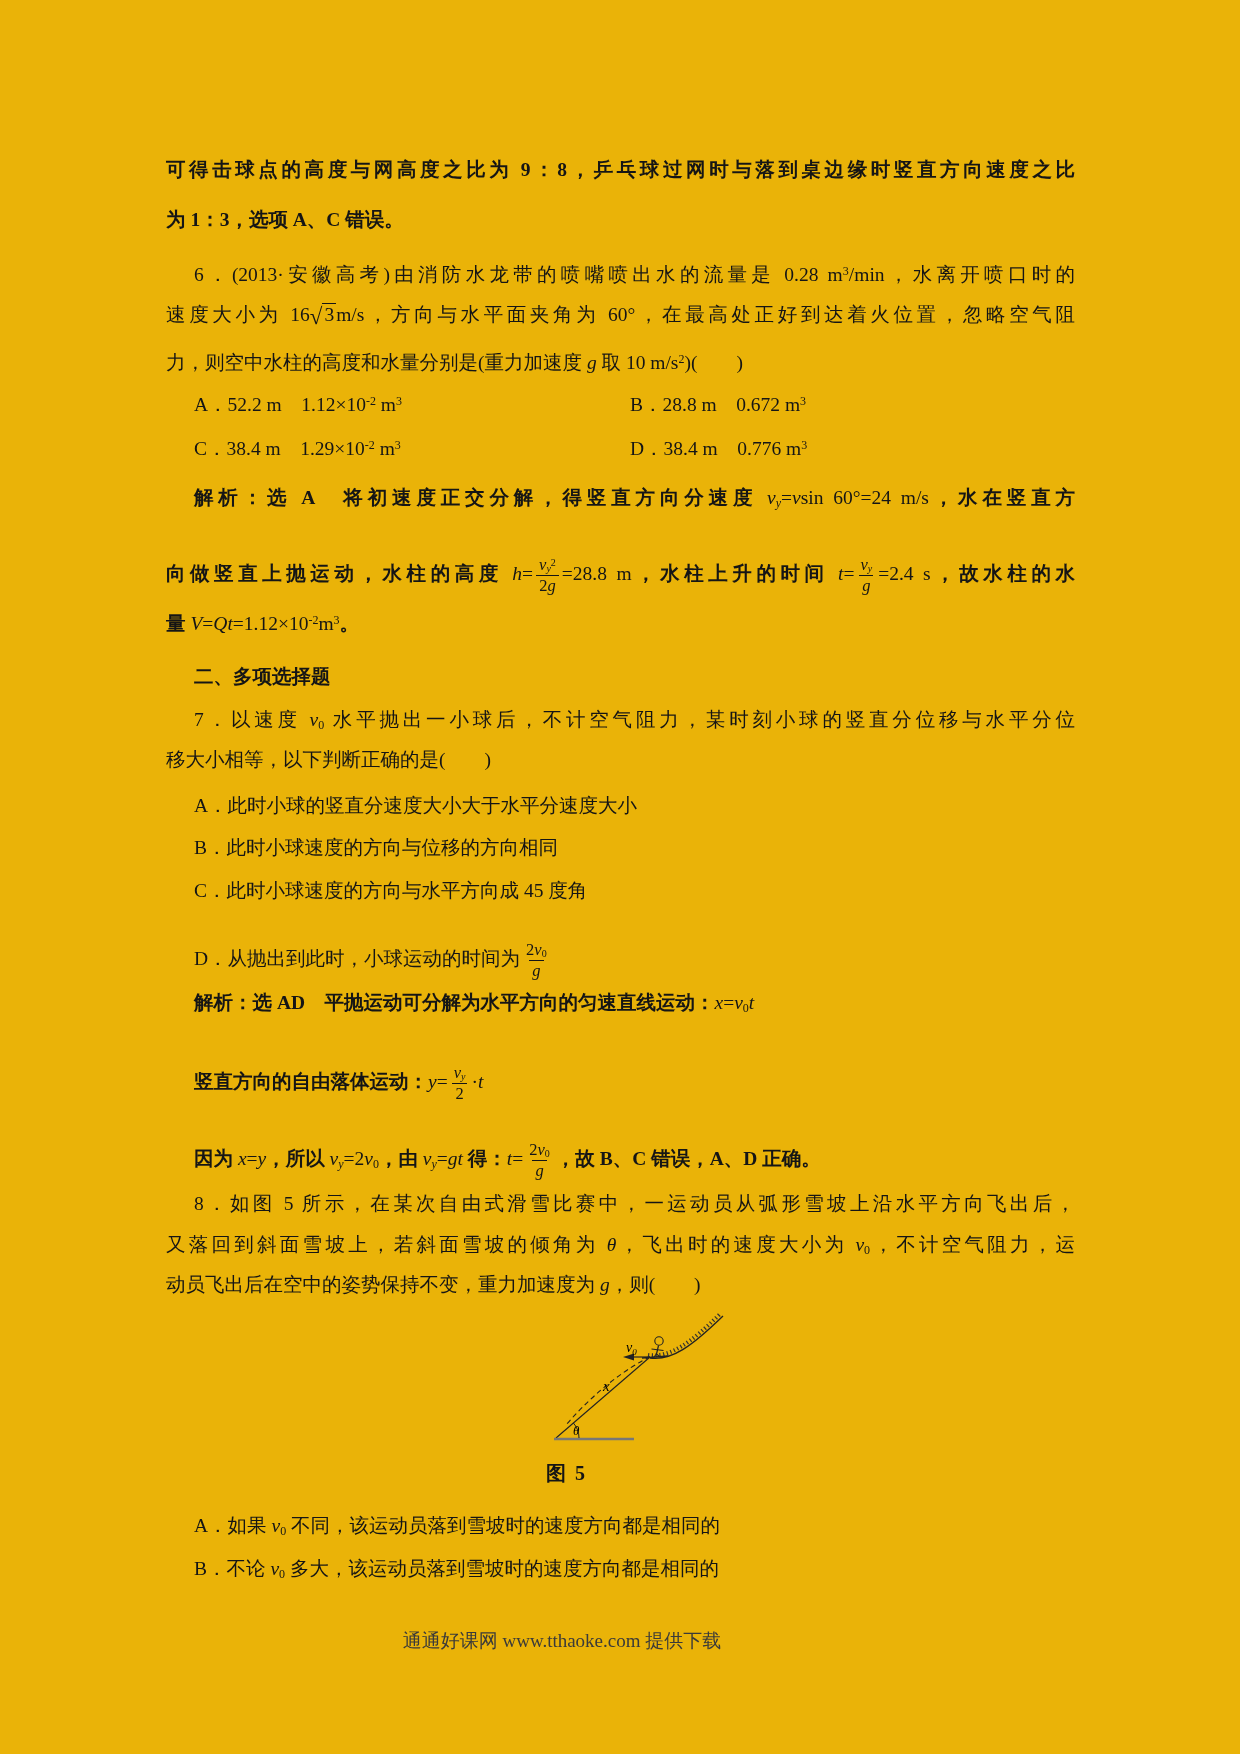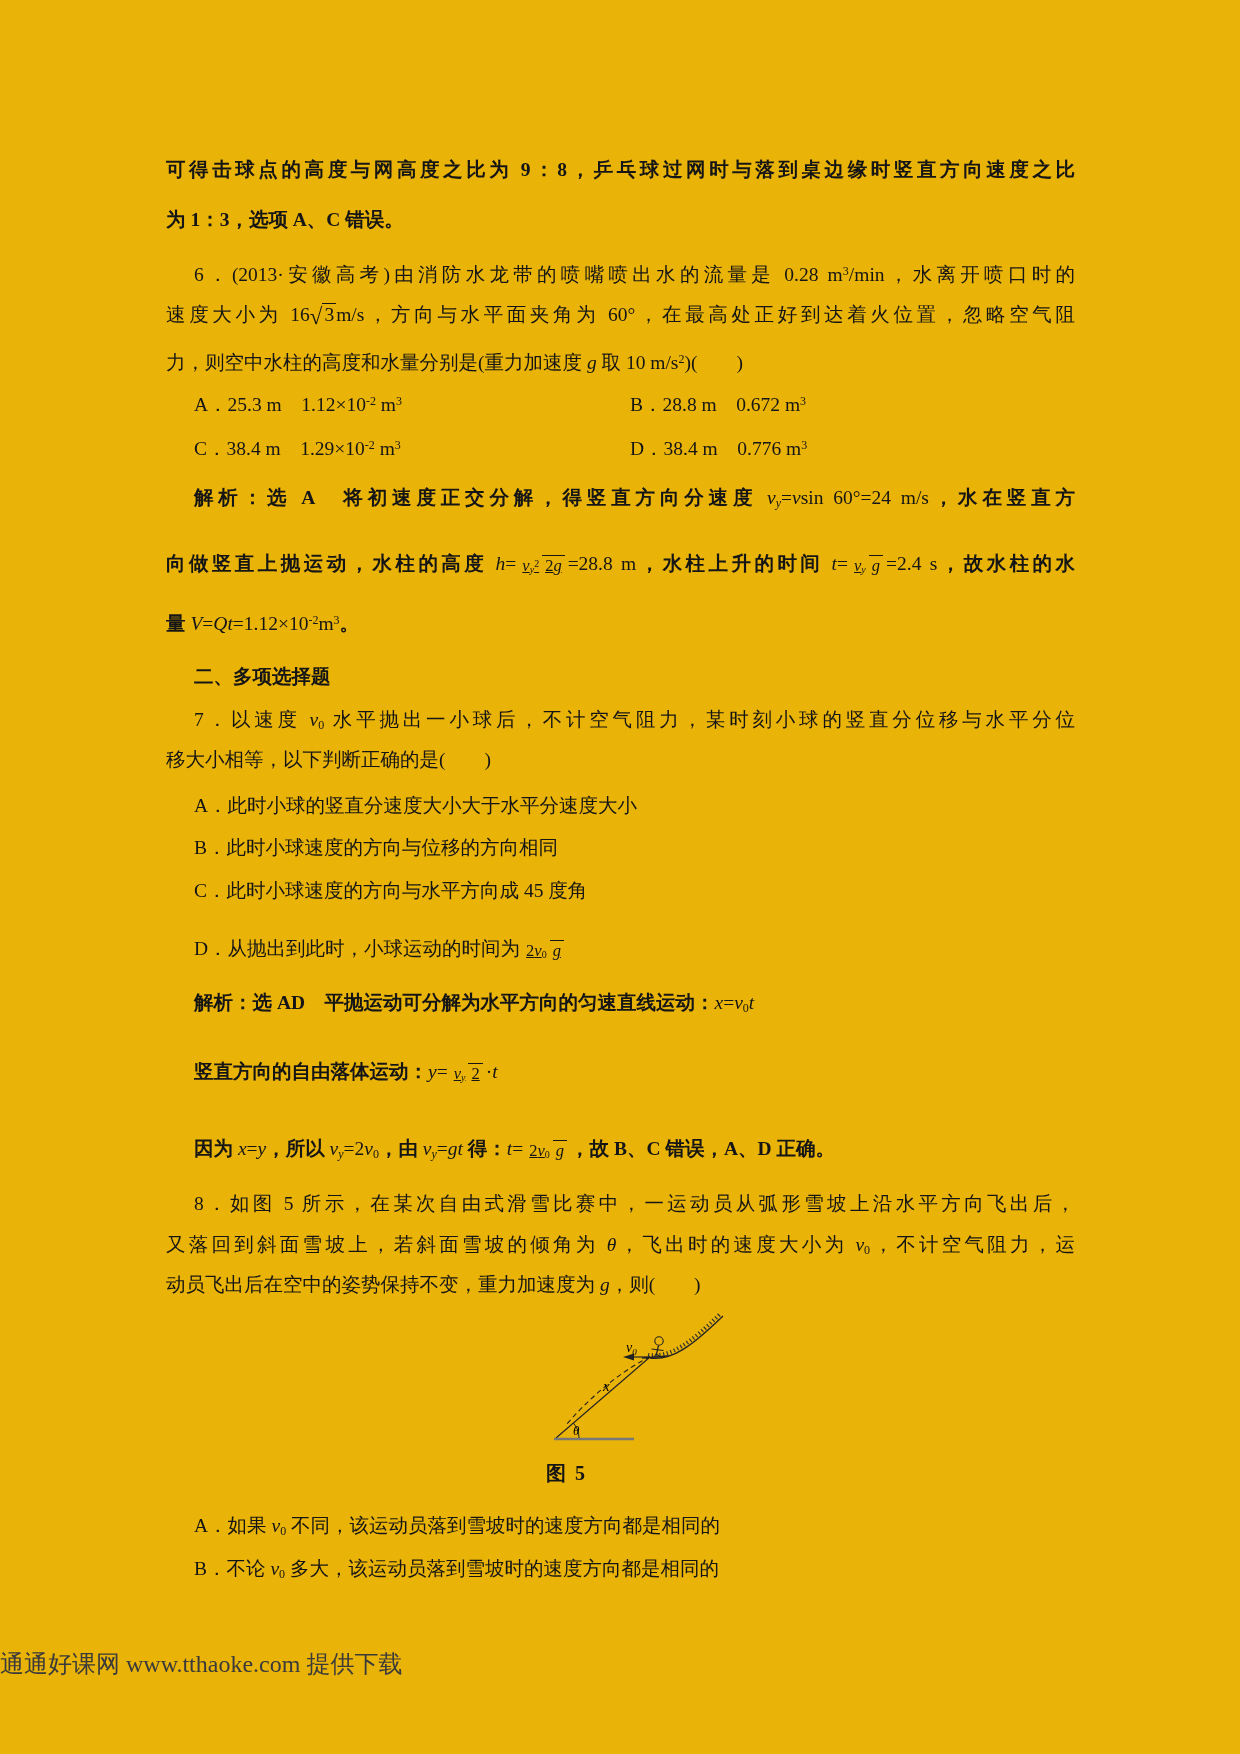--- a/index.html
+++ b/index.html
@@ -12,33 +12,33 @@
   .jt{white-space:normal;text-align:justify;text-align-last:justify;}
   .ind{padding-left:28px;}
   .b{font-weight:700;}
   .mn{font-weight:400;}
   .v{font-style:italic;font-weight:400;}
   .kai{}
   sup,sub{font-size:12px;line-height:0;font-weight:400;}
   sup{vertical-align:6px;}
   sub{vertical-align:-3px;}
   sub.v{font-style:italic;}
-  .frac{display:inline-flex;flex-direction:row;align-items:center;justify-content:center;
-        vertical-align:middle;font-size:16.5px;line-height:1.2;font-weight:400;margin:8px 3px;text-decoration:underline;}
+  .frac{display:inline-flex;flex-direction:column;align-items:center;justify-content:center;
+        vertical-align:middle;font-size:16.5px;line-height:1.2;font-weight:400;margin:8px 3px;}
   .frac .num,.frac .den{padding:0 3px;text-align:center;white-space:nowrap;}
   .frac .den{border-top:1.3px solid #151515;}
   .frac sub{font-size:10px;vertical-align:-2px;}
   .frac sup{font-size:10px;vertical-align:4px;}
   .sqrt{white-space:nowrap;font-weight:400;}
   .sqrt .rs{font-size:23px;vertical-align:-3px;}
   .sqrt .rc{border-top:1.4px solid #151515;padding:0 2px;}
   .optcell{display:inline-block;width:436px;}
   .figwrap{position:absolute;left:546px;top:1312px;width:200px;height:132px;}
   .figcap{position:absolute;left:546px;top:1460px;width:200px;text-align:left;font-weight:700;font-size:20px;letter-spacing:2px;}
-  .footer{position:absolute;left:0;top:1628px;width:1124px;font-size:24px;color:#3a3a3a;margin-top:20px;}
+  .footer{position:absolute;left:0;top:1628px;width:1124px;text-align:center;font-size:19px;color:#3a3a3a;}
   svg text{font-family:"Liberation Serif","DejaVu Serif",serif;}
 </style>
 </head>
 <body>
 
 <div class="page">
 
   <div class="ln b jt" style="top:156px">可得击球点的高度与网高度之比为 9：8，乒乓球过网时与落到桌边缘时竖直方向速度之比</div>
   <div class="ln b" style="top:206px">为 1：3，选项 A、C 错误。</div>
 
@@ -46,21 +46,21 @@
     <span>6．</span><span class="kai">(2013·安徽高考)</span><span>由消防水龙带的喷嘴喷出水的流量是 0.28 m</span><sup>3</sup><span>/min，水离开喷口时的</span>
   </div>
   <div class="ln jt" style="top:301px">
     <span>速度大小为 16</span><span class="sqrt"><span class="rs">√</span><span class="rc">3</span></span><span>m/s，方向与水平面夹角为 60°，在最高处正好到达着火位置，忽略空气阻</span>
   </div>
   <div class="ln" style="top:349px">
     <span>力，则空中水柱的高度和水量分别是(重力加速度 </span><i class="v">g</i><span> 取 10 m/s</span><sup>2</sup><span>)(　　)</span>
   </div>
 
   <div class="ln ind" style="top:391px">
-    <span class="optcell"><span>A．</span><span class="mn">25.3 m　1.12×10</span><sup>-2</sup><span class="mn"> m</span><sup>3</sup></span><span><span>B．</span><span class="mn">28.8 m　0.672 m</span><sup>3</sup></span>
+    <span class="optcell"><span>A．</span><span class="mn">52.2 m　1.12×10</span><sup>-2</sup><span class="mn"> m</span><sup>3</sup></span><span><span>B．</span><span class="mn">28.8 m　0.672 m</span><sup>3</sup></span>
   </div>
   <div class="ln ind" style="top:435px">
     <span class="optcell"><span>C．</span><span class="mn">38.4 m　1.29×10</span><sup>-2</sup><span class="mn"> m</span><sup>3</sup></span><span><span>D．</span><span class="mn">38.4 m　0.776 m</span><sup>3</sup></span>
   </div>
 
   <div class="ln b jt ind" style="top:484px">
     <span>解析：选 A</span><span>　将初速度正交分解，得竖直方向分速度 </span><i class="v">v</i><sub class="v">y</sub><span class="mn">=</span><i class="v">v</i><span class="mn">sin 60°=24 m/s</span><span>，水在竖直方</span>
   </div>
   <div class="ln b jt" style="top:547px">
     <span>向做竖直上抛运动，水柱的高度 </span><i class="v">h</i><span class="mn">=</span><span class="frac">

